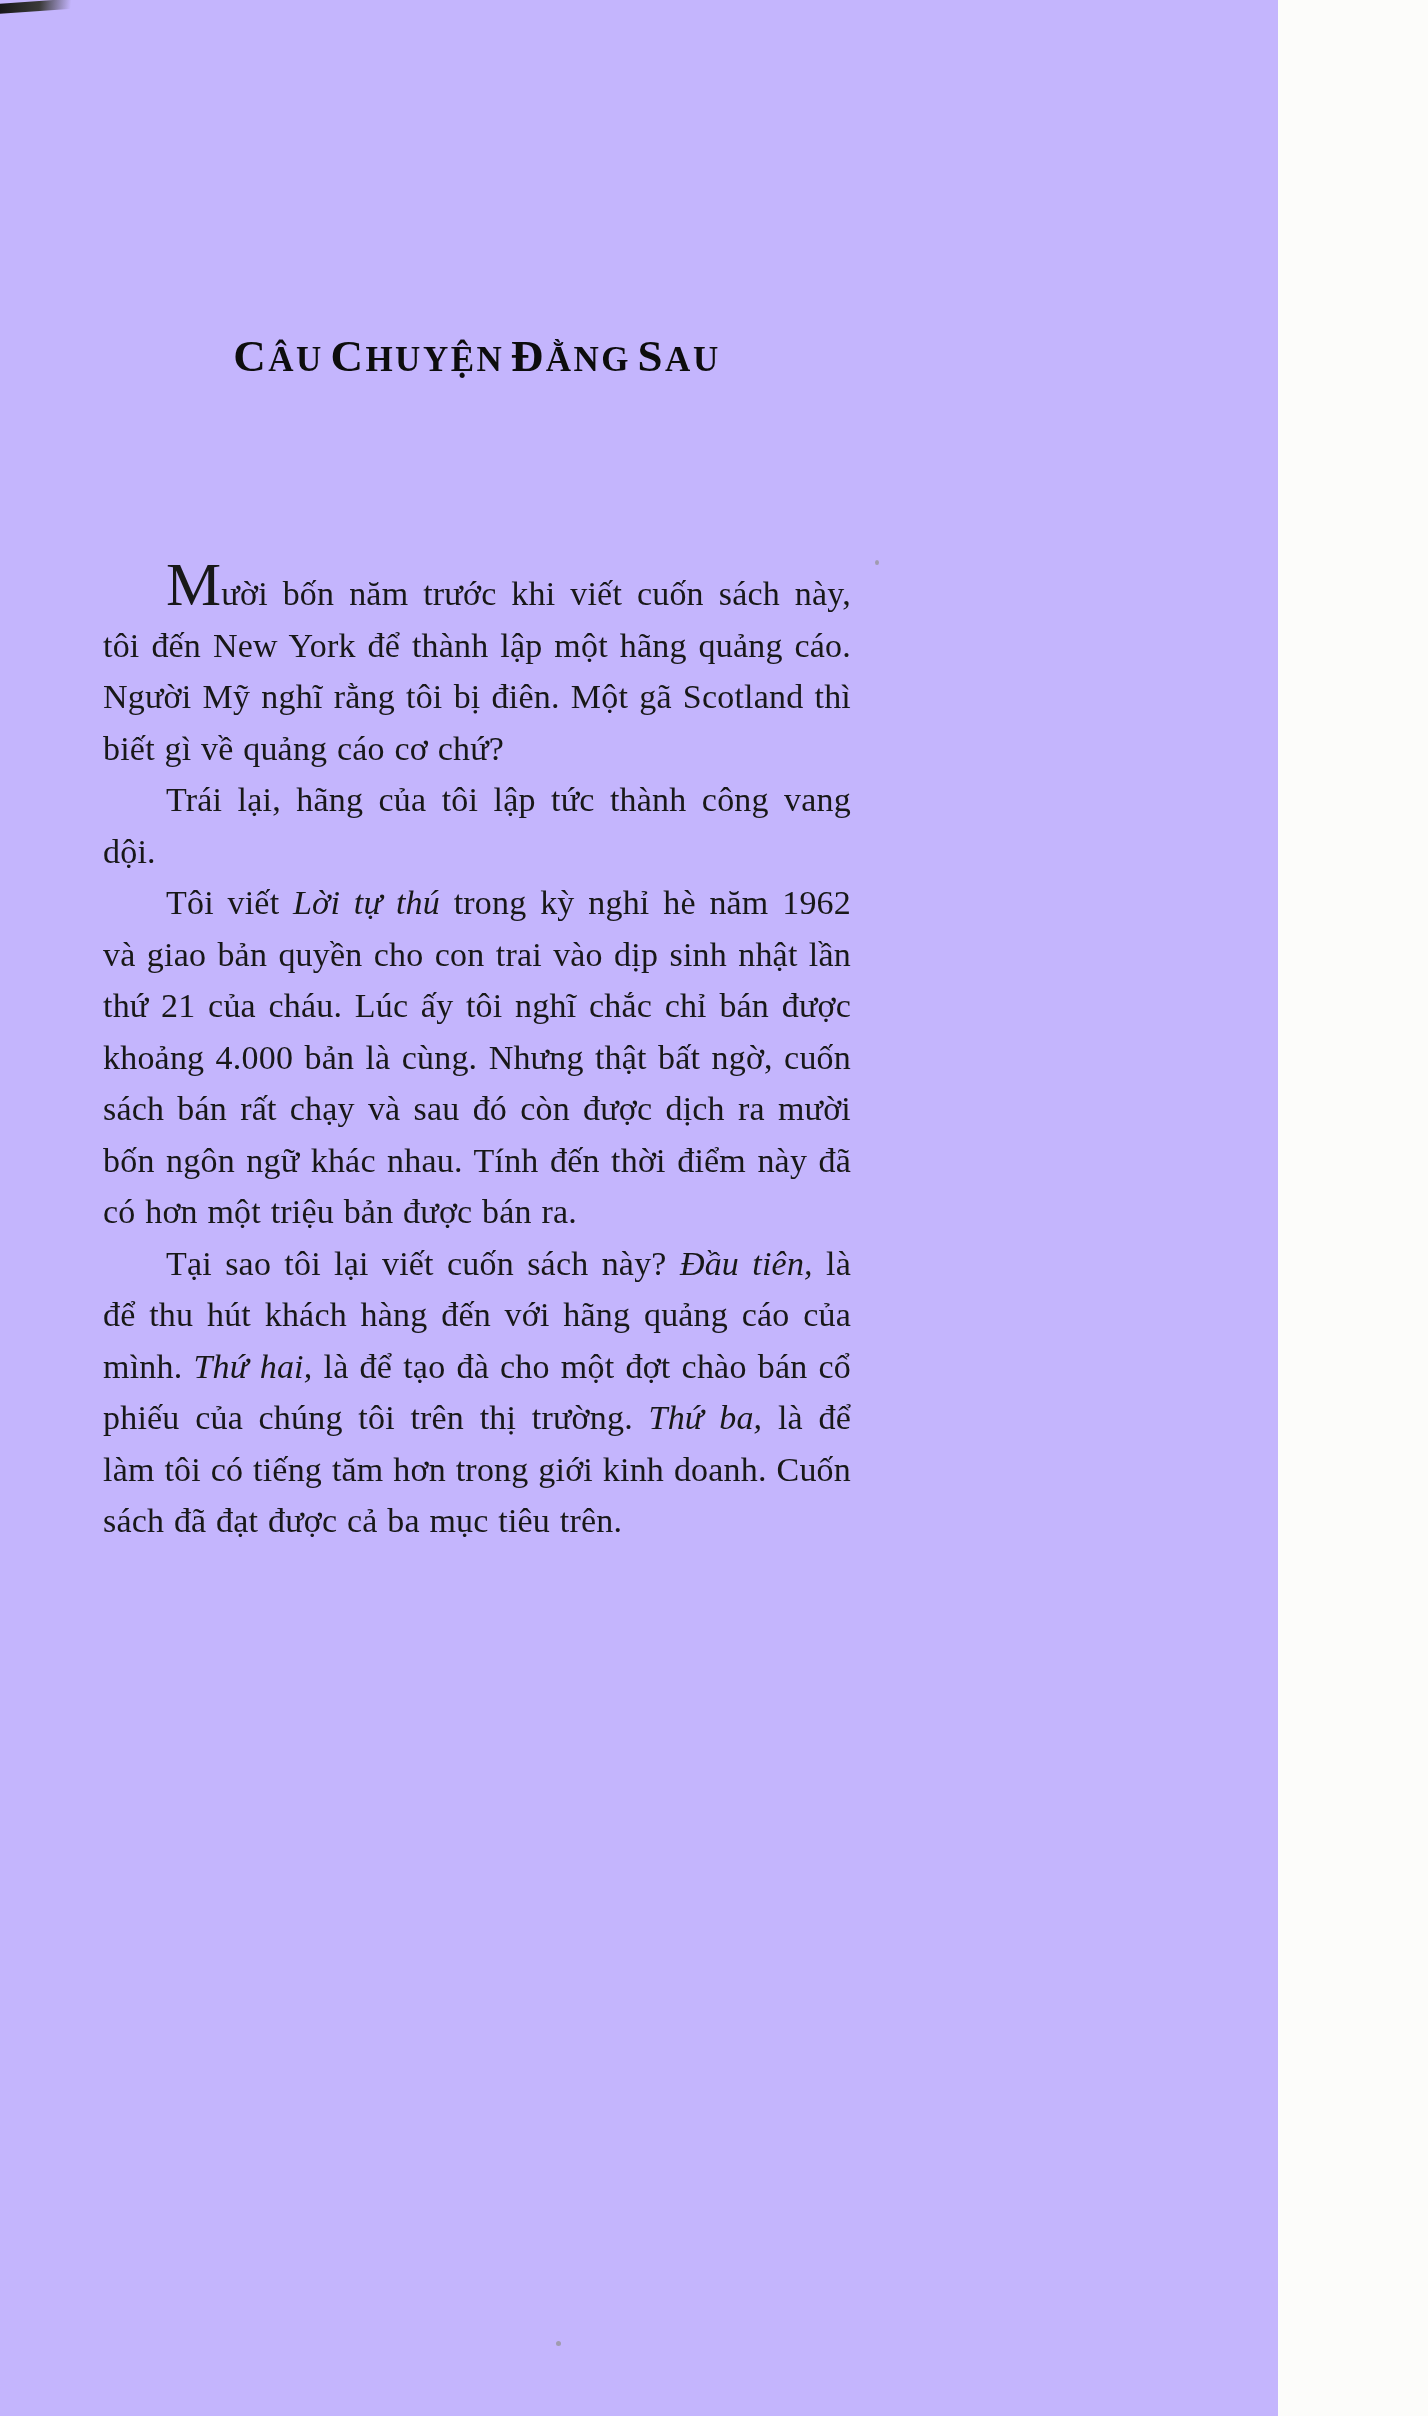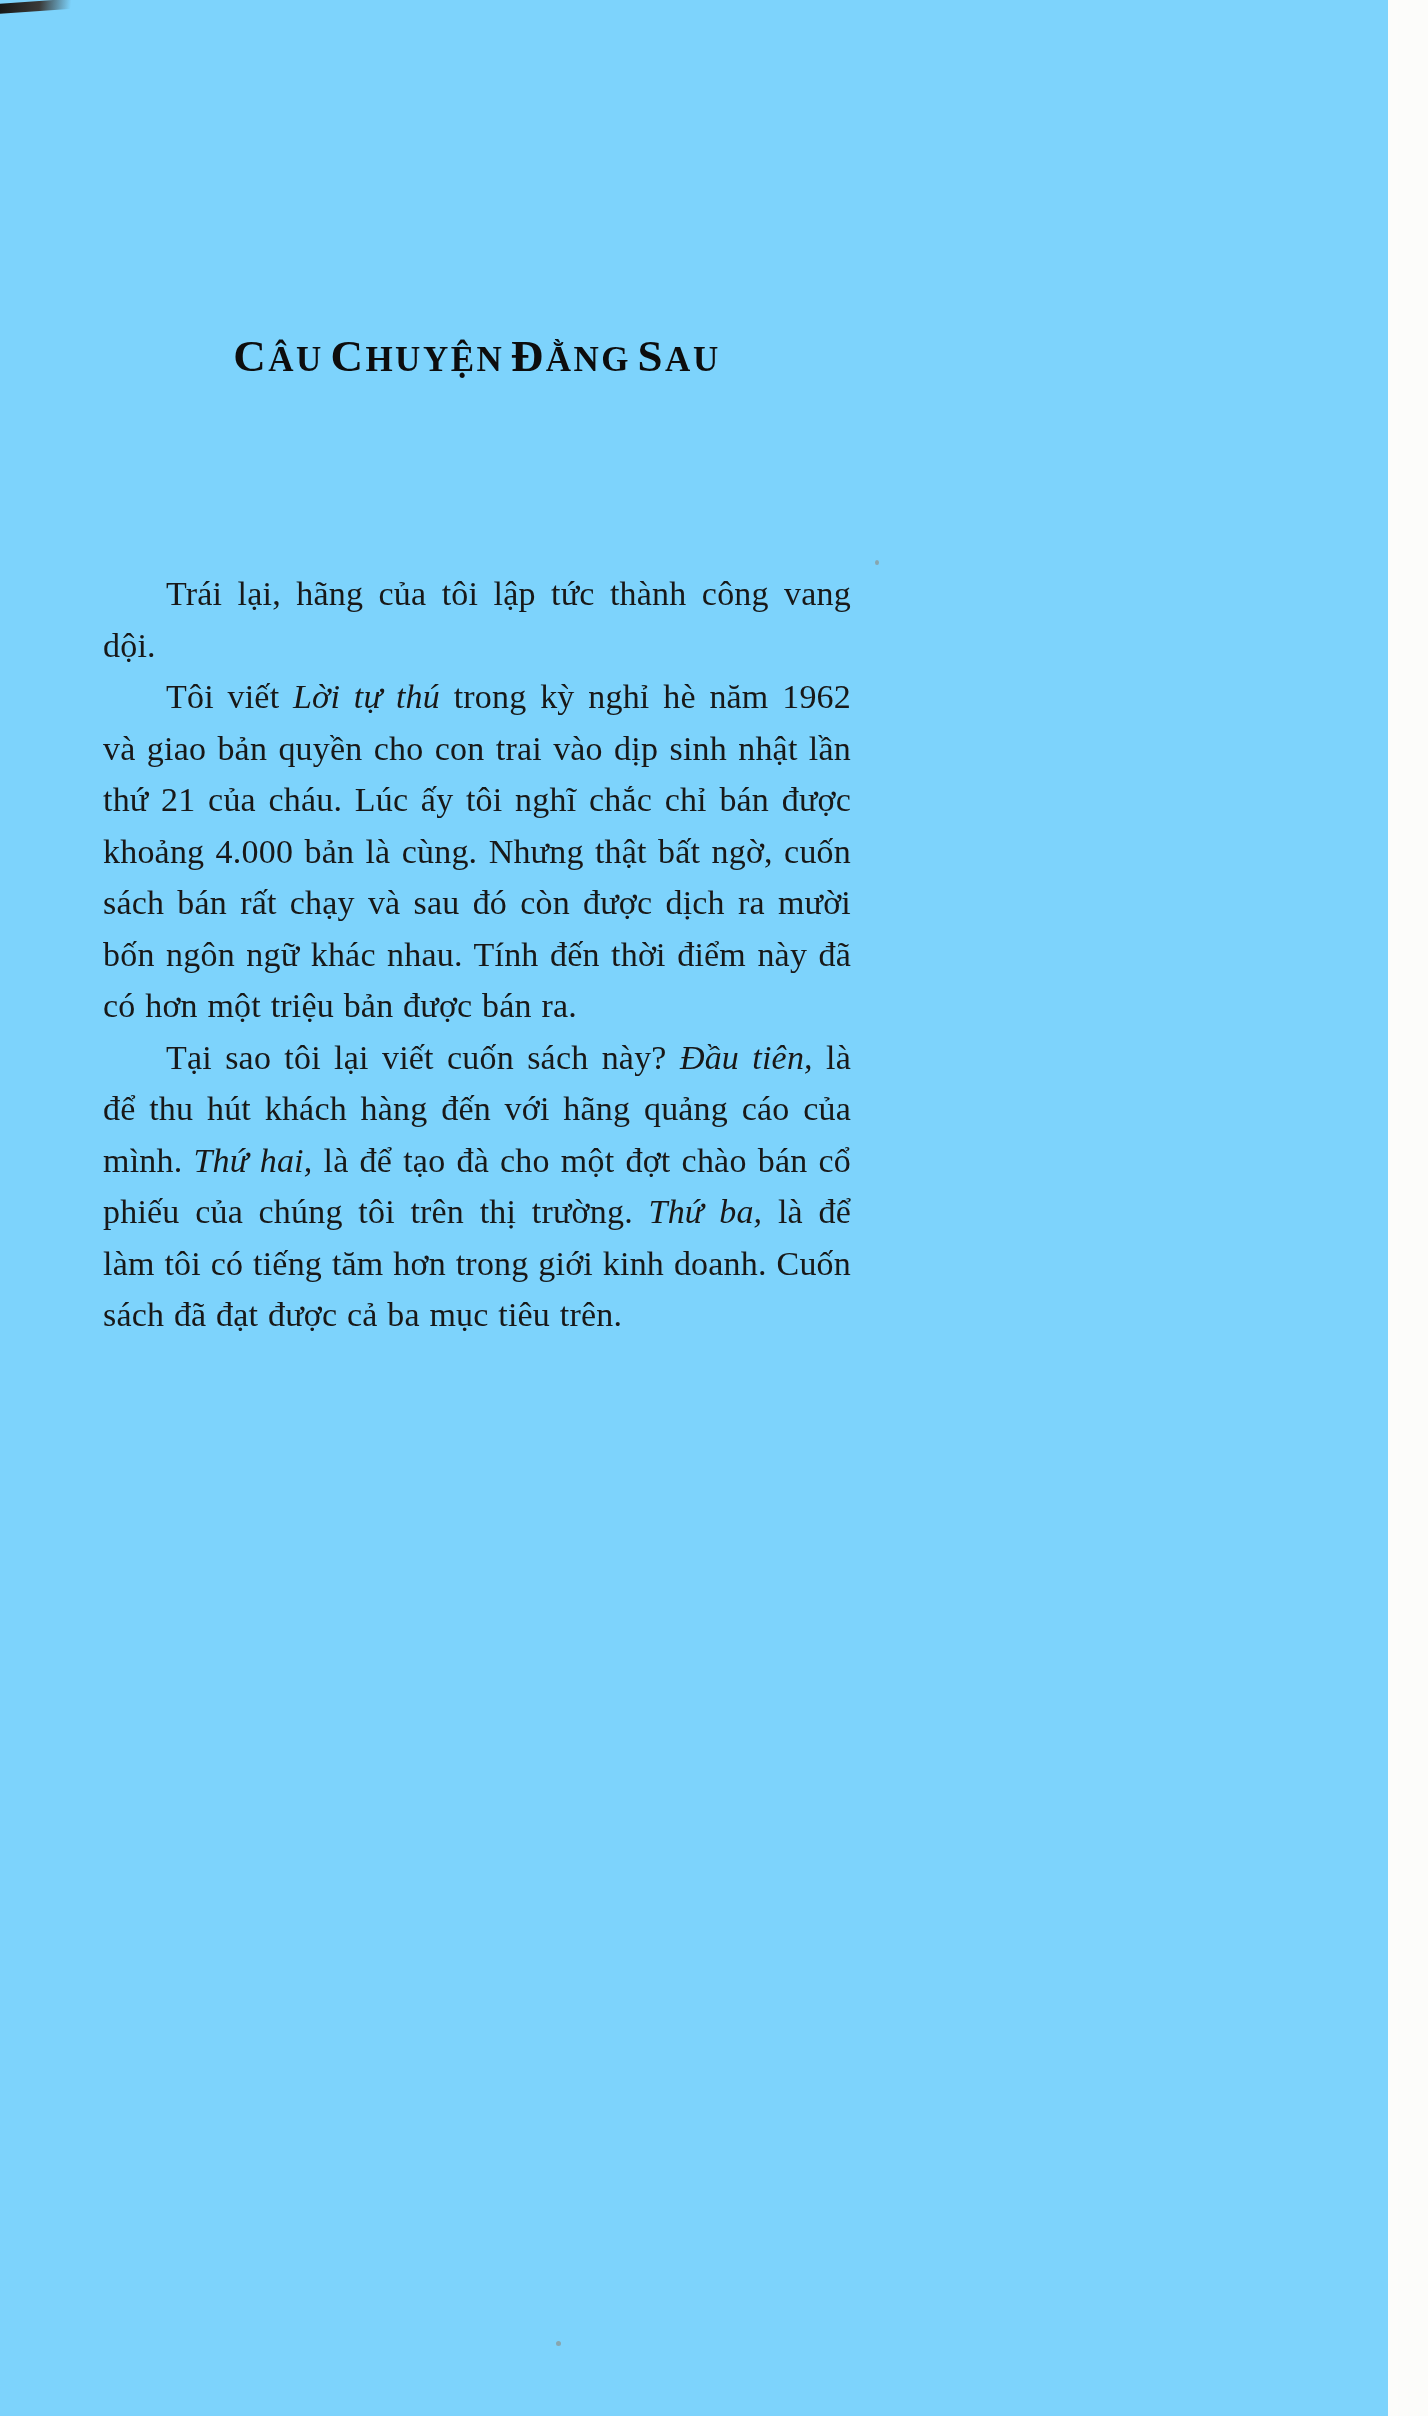--- a/index.html
+++ b/index.html
@@ -8,24 +8,24 @@
   }
   body {
     width: 1428px;
     height: 2416px;
     background: #fcfcfa;
     font-family: "Liberation Serif", "DejaVu Serif", serif;
     color: #181818;
   }
   #book-page {
     position: relative;
-    width: 1388px;
+    width: 1278px;
     height: 2416px;
     overflow: hidden;
-    background: #7dd3fc;
+    background: #c4b5fd;
   }
   
   .corner-mark {
     position: absolute;
     top: 4px;
     left: -4px;
     width: 78px;
     height: 10px;
     background: linear-gradient(100deg, #141414 0%, #3a3a38 55%, rgba(60,60,58,0) 95%);
     transform: rotate(-4deg);
@@ -88,20 +88,21 @@
 <body>
 
 <div id="book-page">
   <div class="corner-mark"></div>
 
   <div class="title-block">
     <div class="title-line smallcaps"><span class="cap-big">C</span><span class="cap-small">ÂU</span> <span class="cap-big">C</span><span class="cap-small">HUYỆN</span> <span class="cap-big">Đ</span><span class="cap-small">ẰNG</span> <span class="cap-big">S</span><span class="cap-small">AU</span></div>
   </div>
 
   <div class="body-block">
+      <p><span class="dropcap">M</span><span>ười bốn năm trước khi viết cuốn sách này, tôi đến New York để thành lập một hãng quảng cáo. Người Mỹ nghĩ rằng tôi bị điên. Một gã Scotland thì biết gì về quảng cáo cơ chứ?</span></p>
       <p><span>Trái lại, hãng của tôi lập tức thành công vang dội.</span></p>
       <p><span>Tôi viết </span><span class="italic">Lời tự thú</span><span> trong kỳ nghỉ hè năm 1962 và giao bản quyền cho con trai vào dịp sinh nhật lần thứ 21 của cháu. Lúc ấy tôi nghĩ chắc chỉ bán được khoảng 4.000 bản là cùng. Nhưng thật bất ngờ, cuốn sách bán rất chạy và sau đó còn được dịch ra mười bốn ngôn ngữ khác nhau. Tính đến thời điểm này đã có hơn một triệu bản được bán ra.</span></p>
       <p><span>Tại sao tôi lại viết cuốn sách này? </span><span class="italic">Đầu tiên,</span><span> là để thu hút khách hàng đến với hãng quảng cáo của mình. </span><span class="italic">Thứ hai,</span><span> là để tạo đà cho một đợt chào bán cổ phiếu của chúng tôi trên thị trường. </span><span class="italic">Thứ ba,</span><span> là để làm tôi có tiếng tăm hơn trong giới kinh doanh. Cuốn sách đã đạt được cả ba mục tiêu trên.</span></p>
     </div>
 
   <div class="speck speck-1"></div>
   <div class="speck speck-2"></div>
 </div>
 
 </body></html>

